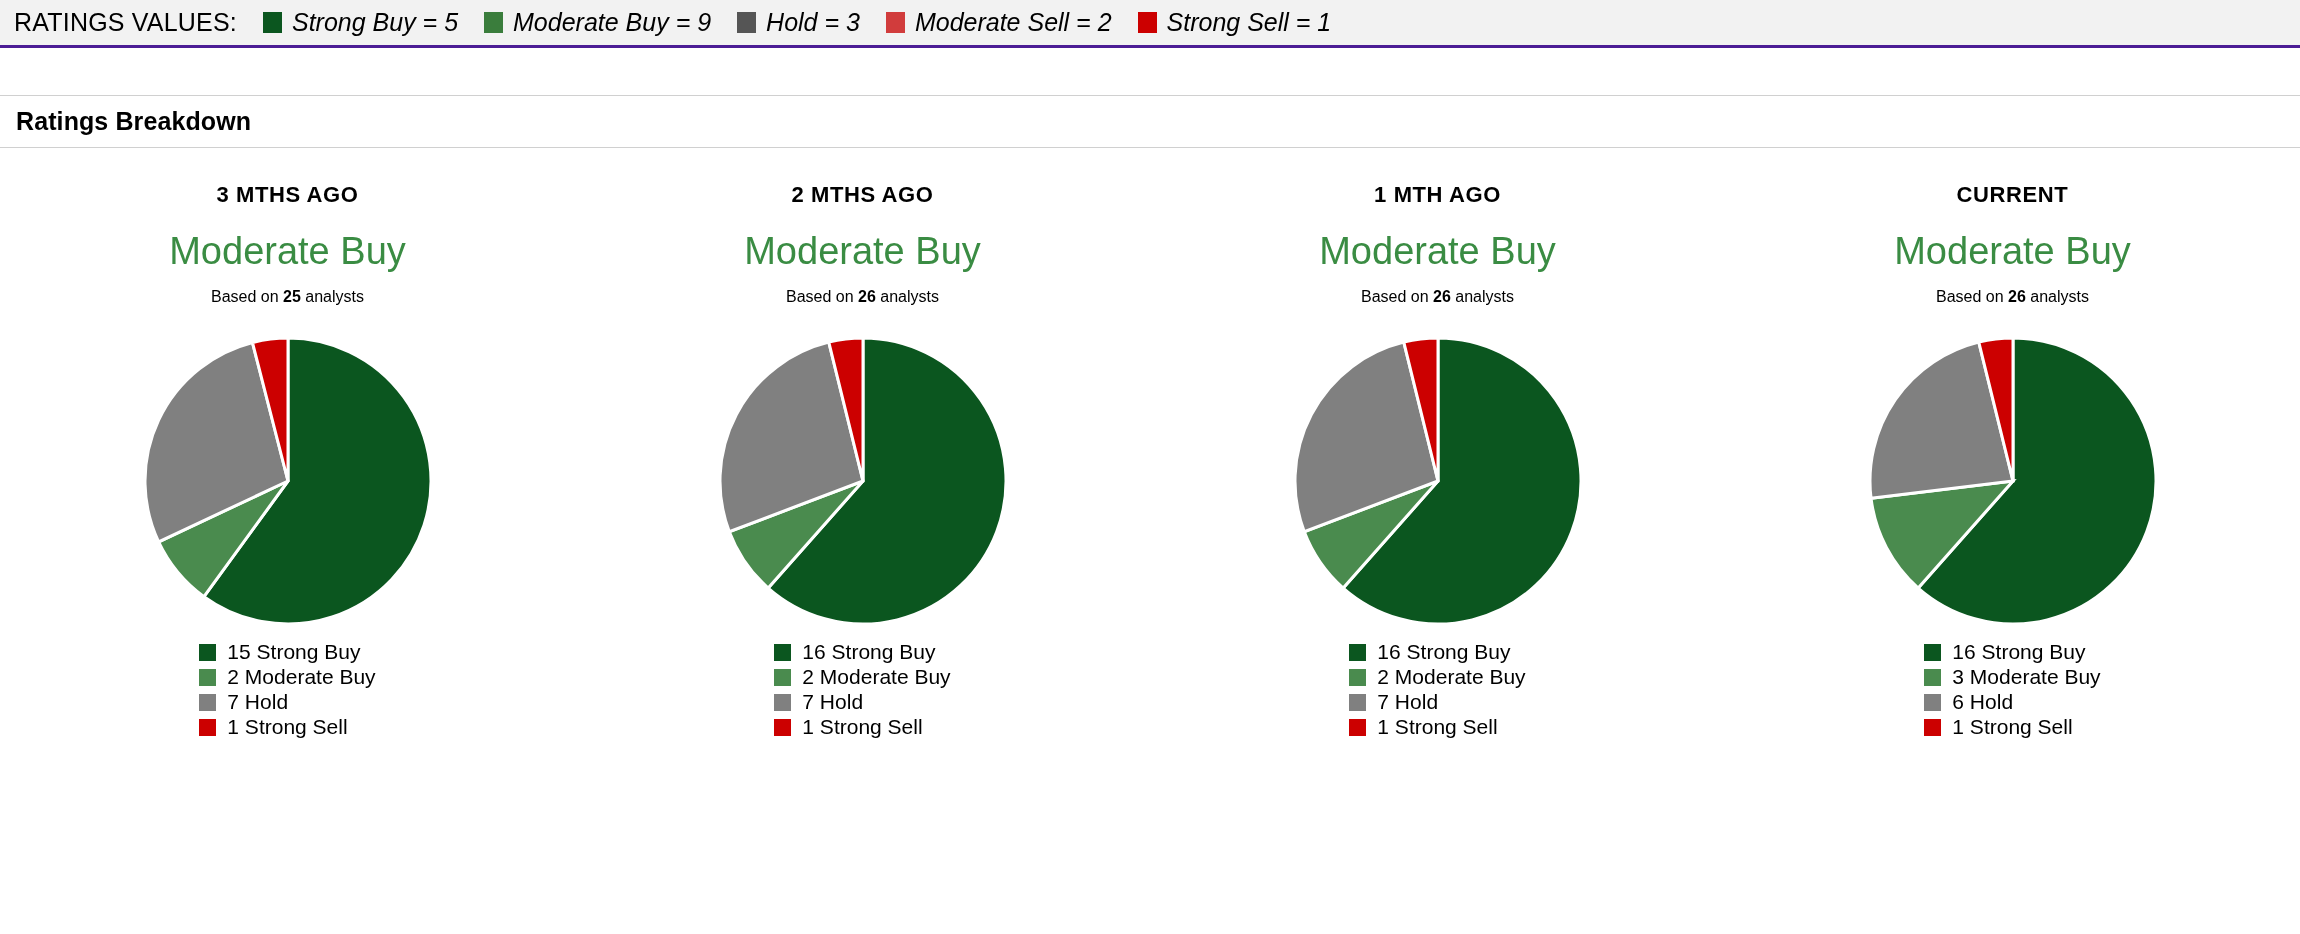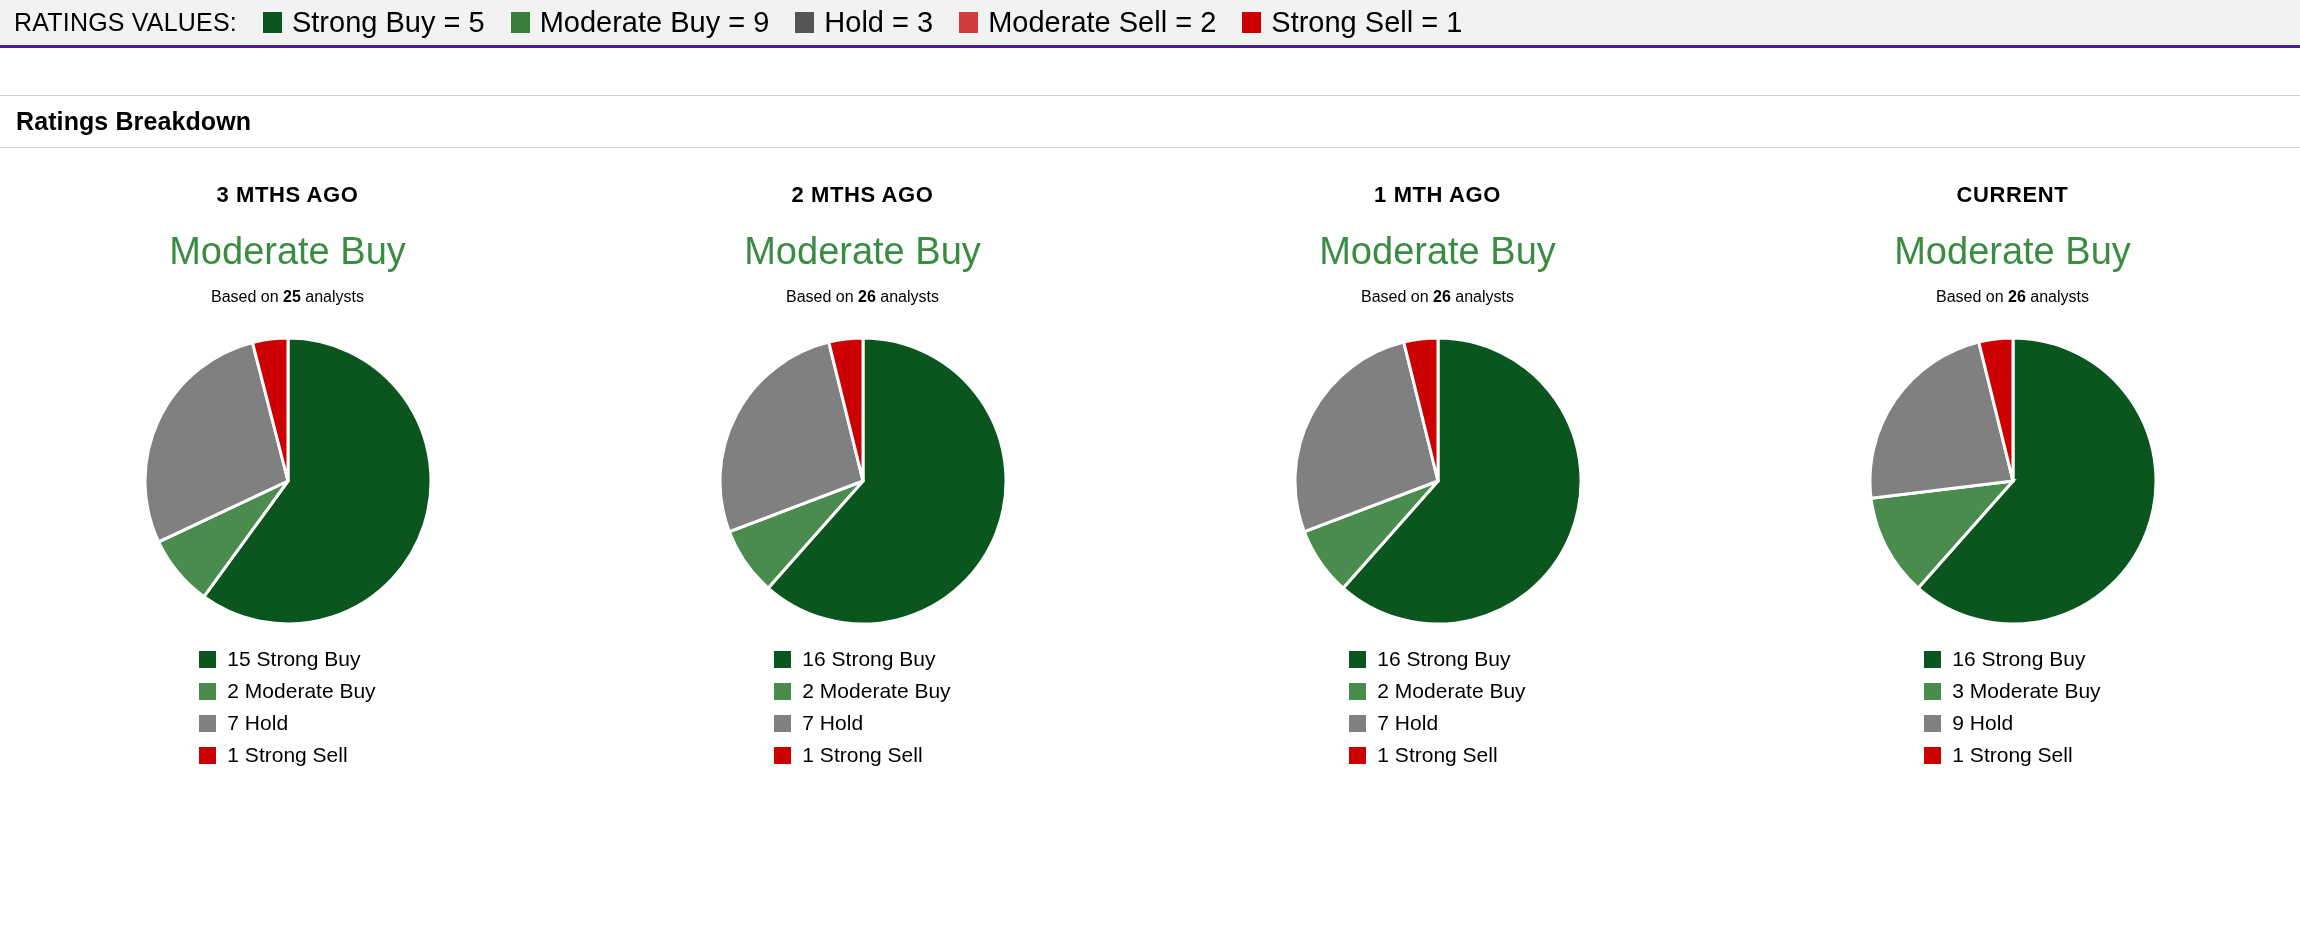--- a/index.html
+++ b/index.html
@@ -32,21 +32,21 @@
     display: flex;
     align-items: center;
     margin-right: 26px;
     white-space: nowrap;
   }
   .rv-swatch {
     width: 19px; height: 21px;
     margin-right: 10px;
     flex: none;
   }
-  .rv-label { font-size: 29px; }
+  .rv-label { font-size: 25px; font-style: italic; }
 
   
   .gap-strip {
     height: 48px;
     background: #ffffff;
     border-bottom: 1px solid #d0d0d0;
   }
 
   
   .section-header {
@@ -108,21 +108,20 @@
     margin-top: 14px;
     display: flex;
     flex-direction: column;
     align-items: flex-start;
   }
   .lg-row {
     display: flex;
     align-items: center;
     height: 24px;
     margin-bottom: 1px;
-    margin-top: 7px;
   }
   .lg-swatch {
     width: 17px; height: 17px;
     margin-right: 11px;
     flex: none;
   }
   .lg-text {
     font-size: 21px;
     white-space: nowrap;
   }
@@ -272,21 +271,21 @@
         <div class="lg-row">
           <span class="lg-swatch" style="background: rgb(11, 86, 31);"></span>
           <span class="lg-text">16 Strong Buy</span>
         </div>
         <div class="lg-row">
           <span class="lg-swatch" style="background: rgb(74, 139, 78);"></span>
           <span class="lg-text">3 Moderate Buy</span>
         </div>
         <div class="lg-row">
           <span class="lg-swatch" style="background: rgb(128, 128, 128);"></span>
-          <span class="lg-text">9 Hold</span>
+          <span class="lg-text">6 Hold</span>
         </div>
         <div class="lg-row">
           <span class="lg-swatch" style="background: rgb(204, 0, 0);"></span>
           <span class="lg-text">1 Strong Sell</span>
         </div>
       </div>
     </div>
   </div>
 
 </body></html>

